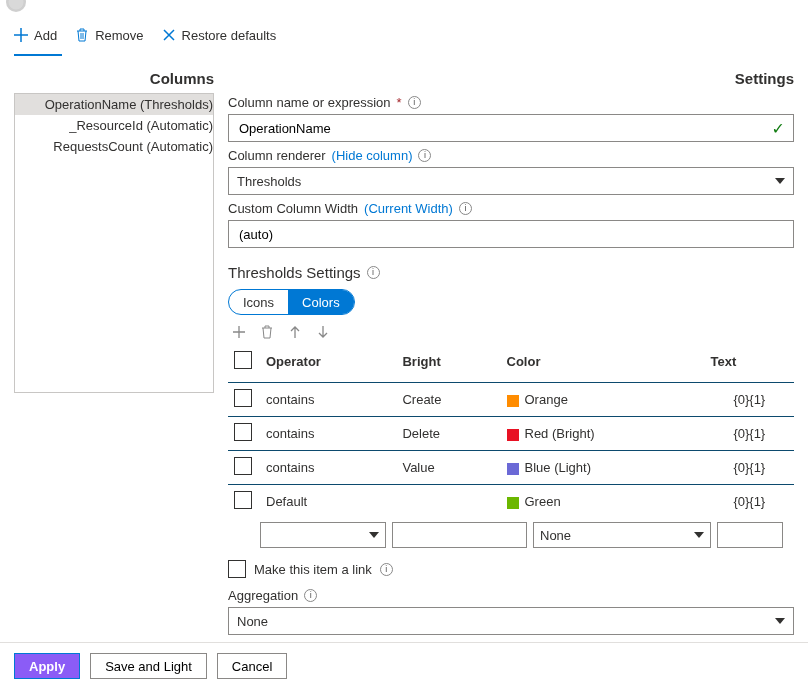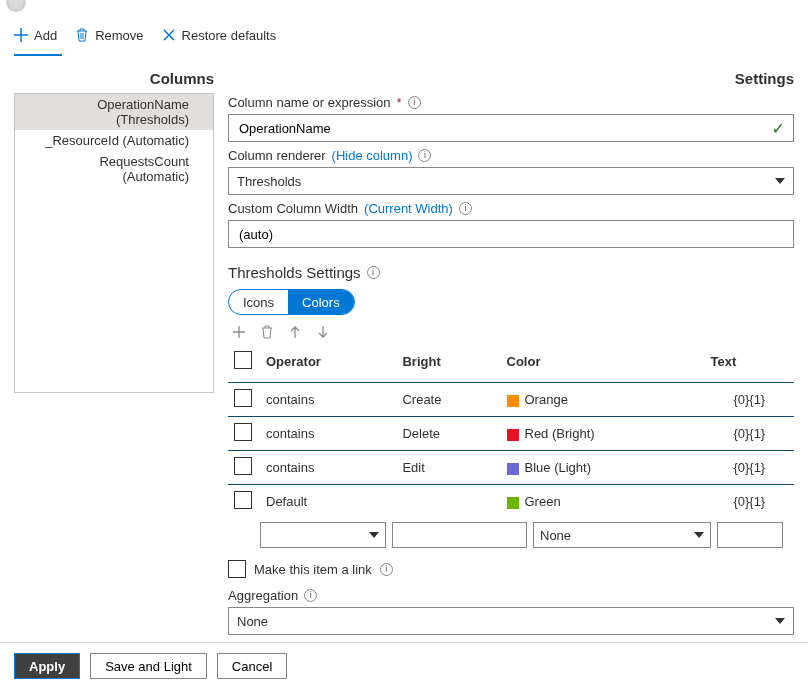--- a/index.html
+++ b/index.html
@@ -55,21 +55,21 @@
   }
   .col-left h3 {
     font-size:15px; font-weight:600; margin:4px 0 6px 0;
   }
   .col-list {
     border:1px solid #c8c6c4;
     height:300px;
     background:#fff;
   }
   .col-list .item {
-    padding:3px 24px;
+    padding:3px 0;
     cursor:pointer;
   }
   .col-list .item.selected { background:#e1dfdd; }
   .col-right { flex:1; min-width:0; }
   .col-right h3 {
     font-size:15px; font-weight:700; margin:4px 0 8px 0;text-align:right;
   }
   .field-label { display:flex; align-items:center; gap:6px; margin-top:6px; }
   .field-label .req { color:#a4262c; }
   .link { color:#0078d4; cursor:pointer; }
@@ -151,21 +151,21 @@
     position:absolute; left:0; right:0; bottom:0;
     border-top:1px solid #e1dfdd;
     padding:10px 14px;
     display:flex; gap:10px;
     background:#fff;
   }
   .btn {
     height:26px; padding:0 14px; border:1px solid #8a8886;
     background:#fff; cursor:pointer; font:inherit;
   }
-  .btn.primary { background:#404040; color:#fff; border-color:#0078d4; font-weight:600;}
+  .btn.primary { background:#8b5cf6; color:#fff; border-color:#0078d4; font-weight:600;}
   th:last-child, td:last-child { text-align:center; }
 </style>
 </head>
 <body>
 
 <div class="topfade">
     <div class="dot"></div>
   </div>
 
 <div class="toolbar">
@@ -287,21 +287,21 @@
           <tr>
             <td><span class="cb"></span></td>
             <td>contains</td>
             <td>Delete</td>
             <td><span class="swatch" style="background:#e81123"></span>Red (Bright)</td>
             <td>{0}{1}</td>
           </tr>
           <tr>
             <td><span class="cb"></span></td>
             <td>contains</td>
-            <td>Edit</td>
+            <td>Value</td>
             <td><span class="swatch" style="background:#6b69d6"></span>Blue (Light)</td>
             <td>{0}{1}</td>
           </tr>
           <tr>
             <td><span class="cb"></span></td>
             <td>Default</td>
             <td></td>
             <td><span class="swatch" style="background:#6bb700"></span>Green</td>
             <td>{0}{1}</td>
           </tr>

